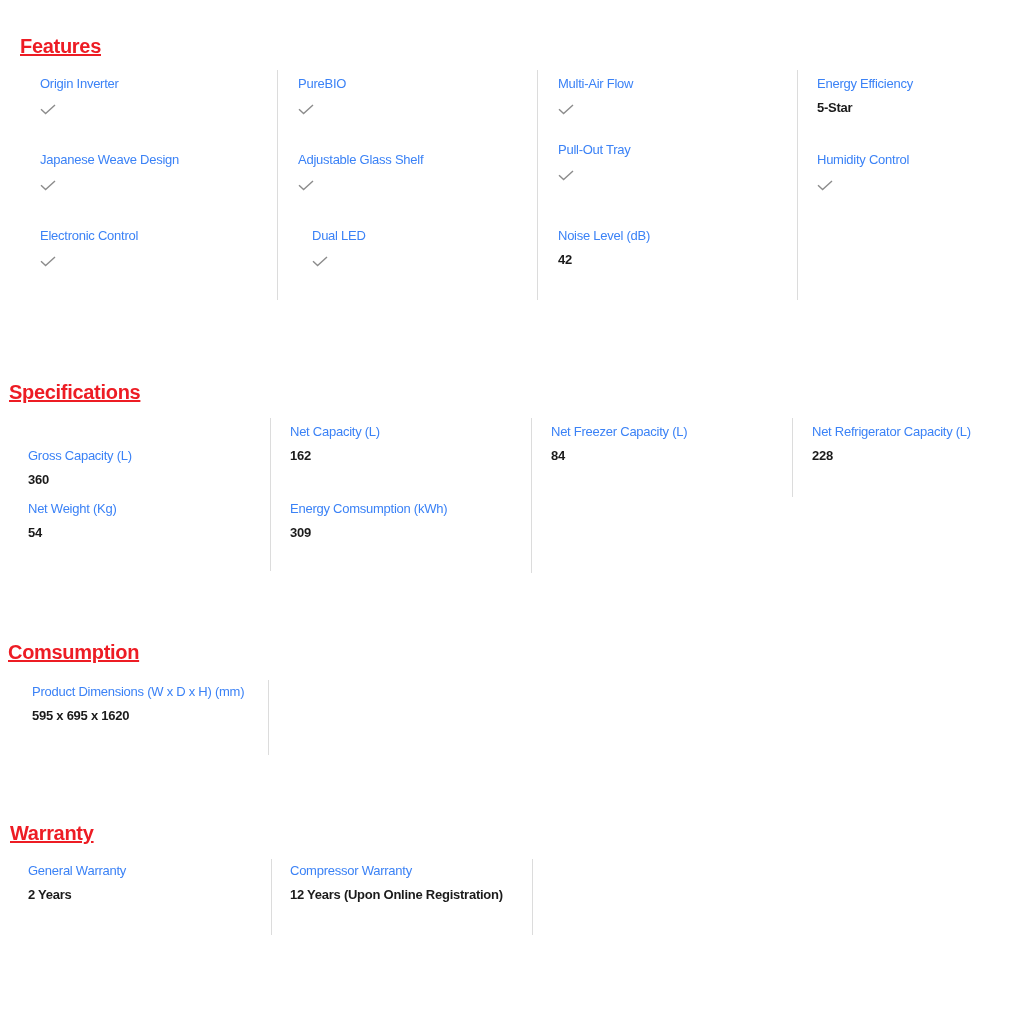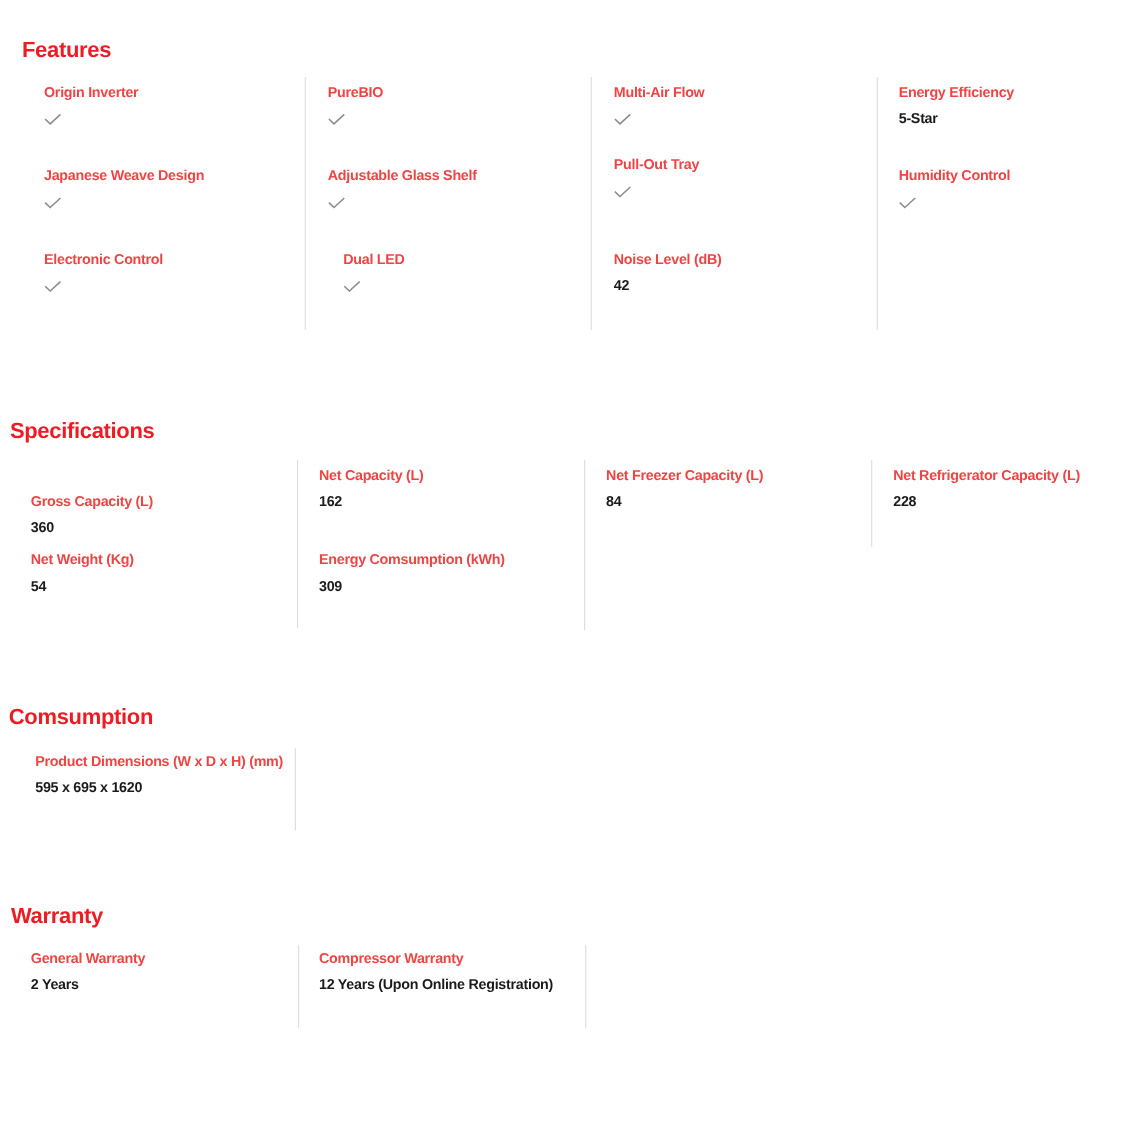--- a/index.html
+++ b/index.html
@@ -16,31 +16,32 @@
     overflow: hidden;
   }
   .heading {
     position: absolute;
     font-size: 20px;
     line-height: 22px;
     font-weight: 700;
     letter-spacing: -0.3px;
     color: #ed1c24;
     white-space: nowrap;
+    text-decoration: underline;
   }
   .cell {
     position: absolute;
     width: 238px;
   }
   .lbl {
     font-size: 13px;
     line-height: 15px;
-    font-weight: 700;
+    font-weight: 400;
     letter-spacing: -0.25px;
-    color: #ef4444;
+    color: #3b82f6;
     white-space: nowrap;
   }
   .val {
     margin-top: 9px;
     font-size: 13px;
     line-height: 15px;
     font-weight: 700;
     letter-spacing: -0.25px;
     color: #1b1b1b;
     white-space: nowrap;

